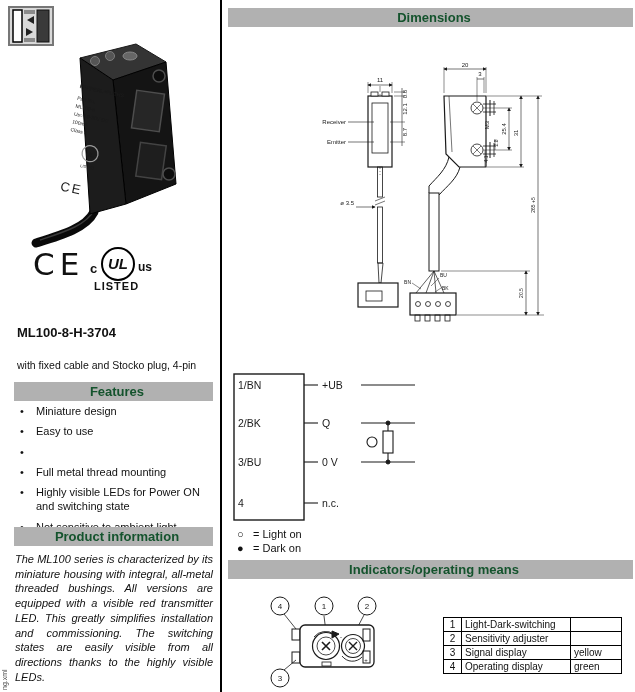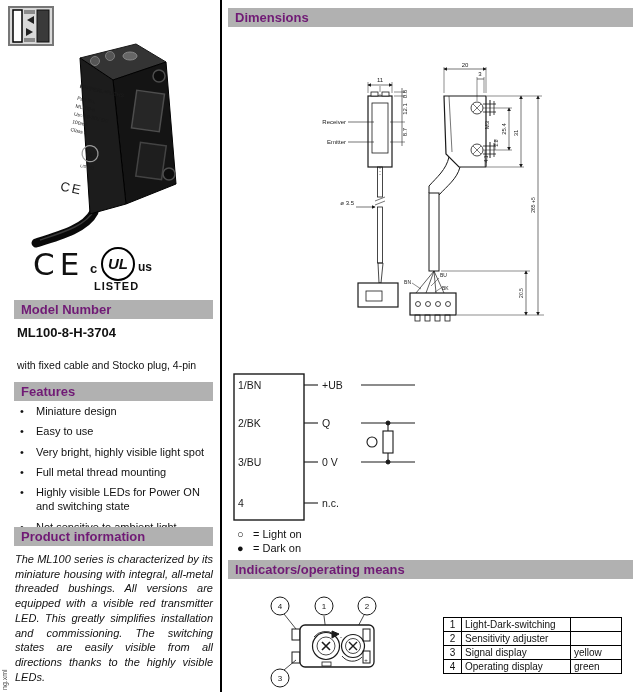--- a/index.html
+++ b/index.html
@@ -1,20 +1,20 @@
 <!DOCTYPE html>
 <html><head>
 <meta charset="utf-8">
 <style>
   html,body{margin:0;padding:0;background:#fff;}
   #page{position:relative;width:635px;height:692px;background:#ffffff;
         font-family:"Liberation Sans",sans-serif;color:#111;overflow:hidden;}
   .vrule{position:absolute;left:220px;top:0;width:2px;height:692px;background:#000;}
   .bar{position:absolute;background:#b1b1b1;height:19px;line-height:19px;
-       font-size:13px;font-weight:bold;padding-left:7px;box-sizing:border-box;color:#701a75;}
+       font-size:13px;font-weight:bold;padding-left:7px;box-sizing:border-box;color:#14532d;text-align:center;}
   .bar-left{left:14px;width:199px;}
   .bar-right{left:228px;width:405px;}
   .model-number{position:absolute;left:17px;top:325px;font-size:13px;font-weight:bold;}
   .model-desc{position:absolute;left:17px;top:344px;font-size:11.5px;}
   .model-sub{position:absolute;left:17px;top:359px;font-size:10.5px;}
   .features-list{position:absolute;left:14px;top:404px;width:200px;}
   .feat{display:flex;margin-bottom:6px;font-size:11px;line-height:1.3;}
   .feat .blt{width:16px;padding-left:6px;flex:none;}
   .prod-text{position:absolute;left:15px;top:552px;width:198px;font-size:11px;
              line-height:1.34;text-align:justify;font-style:italic;}
@@ -84,37 +84,35 @@
   </svg>
 
   <div class="ce-mark">CE</div>
   <div class="ul-wrap">
     <div class="ul-c">c</div>
     <div class="ul-circle">UL</div>
     <div class="ul-us">us</div>
     <div class="ul-listed">LISTED</div>
   </div>
 
-  <div class="bar bar-left" style="top:300px;">Model Number</div>
   <div class="model-number">ML100-8-H-3704</div>
   <div class="model-sub">with fixed cable and Stocko plug, 4-pin</div>
 
   <div class="bar bar-left" style="top:382px;">Features</div>
   <div class="features-list">
     <div class="feat">
         <span class="blt">•</span>
         <span>Miniature design</span>
       </div>
     <div class="feat">
         <span class="blt">•</span>
         <span>Easy to use</span>
       </div>
     <div class="feat">
         <span class="blt">•</span>
-        <span>Very bright, highly visible light spot</span>
       </div>
     <div class="feat">
         <span class="blt">•</span>
         <span>Full metal thread mounting</span>
       </div>
     <div class="feat">
         <span class="blt">•</span>
         <span>Highly visible LEDs for Power ON and switching state</span>
       </div>
     <div class="feat">

